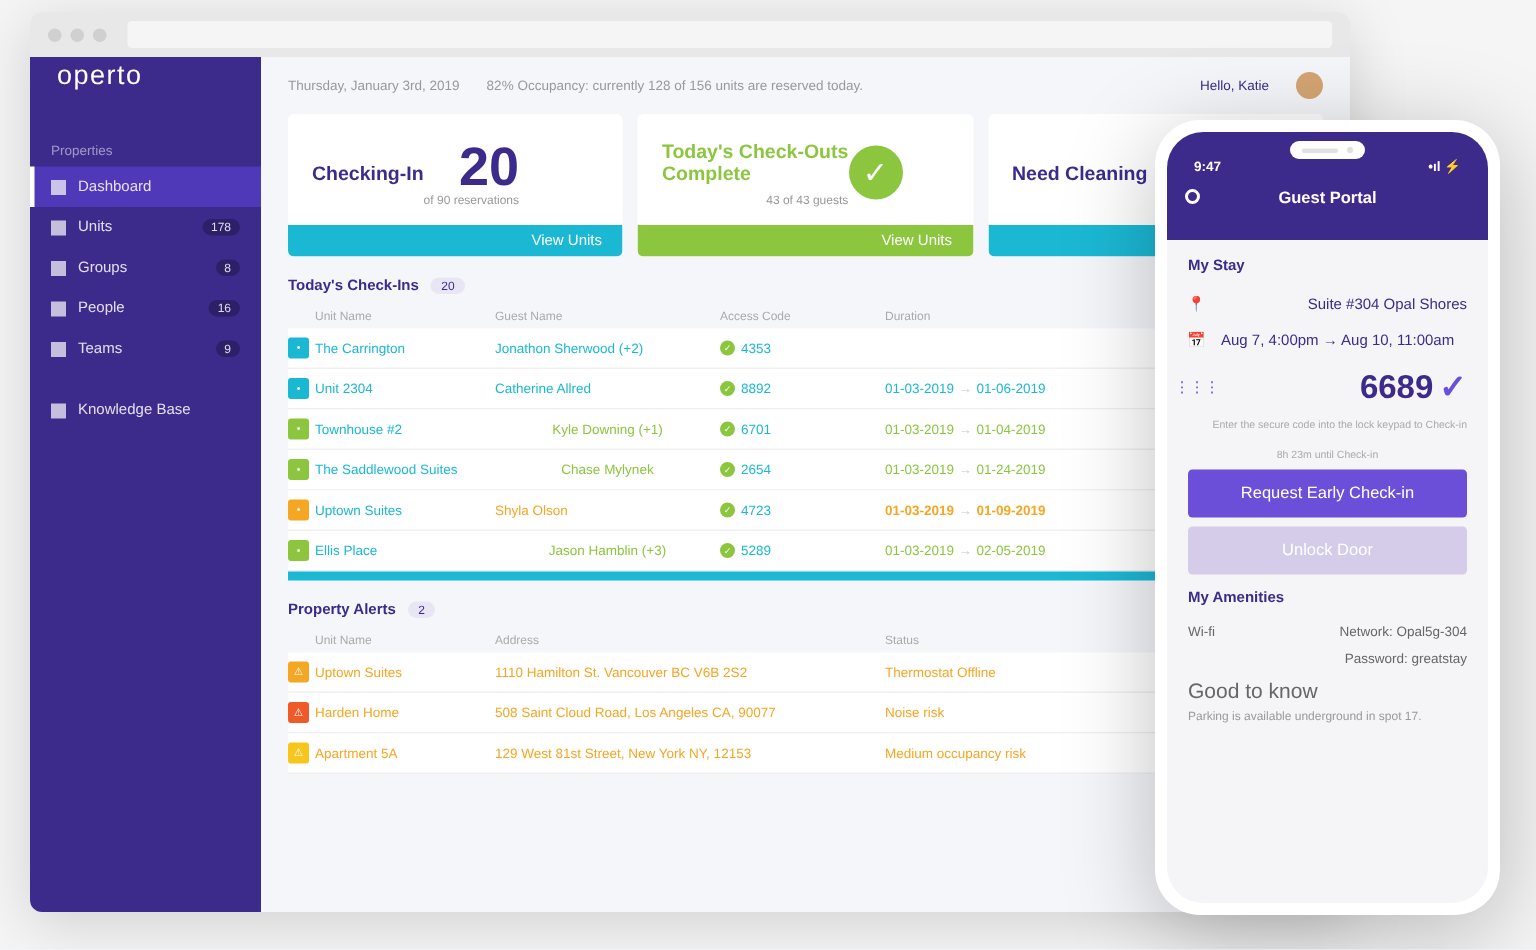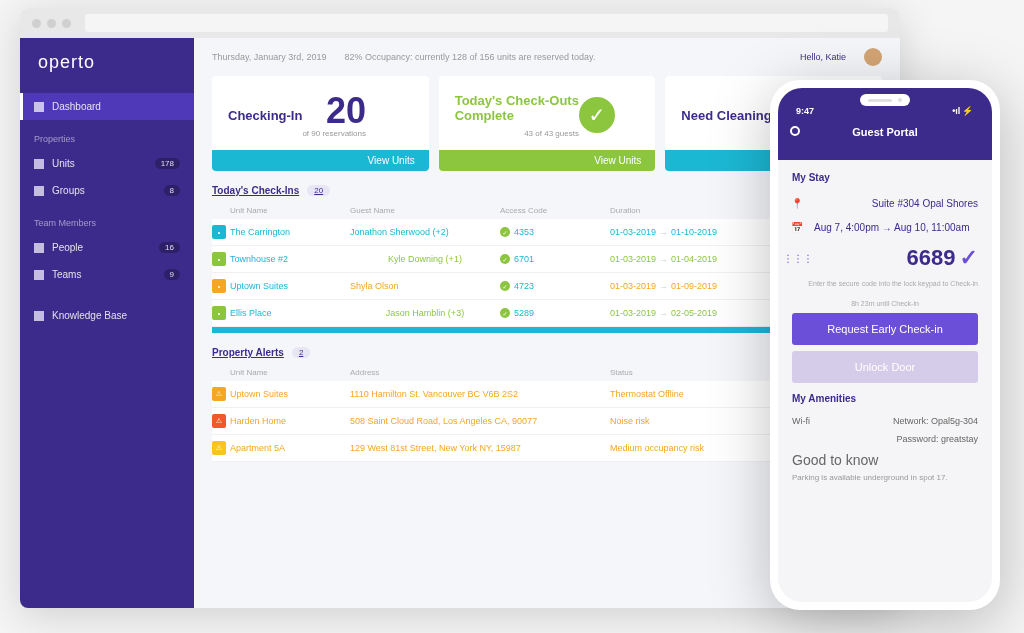--- a/index.html
+++ b/index.html
@@ -5,21 +5,21 @@
 * { margin: 0; padding: 0; box-sizing: border-box; font-family: -apple-system, BlinkMacSystemFont, "Segoe UI", sans-serif; }
 body { background: #f5f5f5; position: relative; width: 1024px; height: 633px; overflow: hidden; }
 
 .browser-frame { position: absolute; top: 8px; left: 20px; width: 880px; height: 600px; background: #fff; border-radius: 8px; box-shadow: 0 8px 40px rgba(0,0,0,0.15); overflow: hidden; }
 .browser-chrome { height: 30px; background: #e8e8e8; display: flex; align-items: center; padding: 0 12px; gap: 6px; }
 .dot { width: 9px; height: 9px; border-radius: 50%; background: #d0d0d0; }
 .url-bar { flex: 1; height: 18px; background: #f5f5f5; border-radius: 3px; margin-left: 8px; }
 
 .app { display: flex; height: calc(100% - 30px); }
 
-.sidebar { width: 174px; background: #3d2b8c; color: #fff; font-size: 10px; padding-top: 14px; }
+.sidebar { width: 154px; background: #3d2b8c; color: #fff; font-size: 10px; padding-top: 2px; }
 .logo { font-size: 18px; font-weight: 500; color: #fff; padding: 0 18px 20px; letter-spacing: 1px; }
 .nav-item { display: flex; align-items: center; padding: 8px 14px; gap: 8px; color: rgba(255,255,255,0.85); cursor: pointer; }
 .nav-item.active { background: #5039b8; border-left: 3px solid #fff; padding-left: 11px; }
 .nav-item.section { color: rgba(255,255,255,0.5); font-size: 9px; padding: 14px 14px 6px; cursor: default; }
 .nav-item .badge { margin-left: auto; background: rgba(0,0,0,0.25); border-radius: 8px; padding: 1px 6px; font-size: 8px; }
 .nav-icon { width: 10px; height: 10px; background: rgba(255,255,255,0.7); flex-shrink: 0; }
 
 .main { flex: 1; background: #f5f6fa; overflow: hidden; }
 .topbar { display: flex; align-items: center; padding: 10px 18px; font-size: 9px; color: #999; gap: 18px; }
 .topbar .greeting { margin-left: auto; color: #3d2b8c; font-weight: 500; }
@@ -30,21 +30,21 @@
 .card-body { padding: 14px 16px 10px; display: flex; align-items: center; min-height: 74px; }
 .card-title { font-size: 13px; font-weight: 700; color: #3d2b8c; }
 .card-title.green { color: #8cc63f; }
 .card-sub { font-size: 8px; color: #999; margin-top: 3px; }
 .card-num { font-size: 36px; font-weight: 800; color: #3d2b8c; line-height: 1; }
 .card-sub-right { font-size: 8px; color: #999; text-align: right; }
 .check-circle { width: 36px; height: 36px; border-radius: 50%; background: #8cc63f; display: flex; align-items: center; justify-content: center; color: #fff; font-size: 20px; }
 .card-footer { background: #1bb8d4; color: #fff; text-align: right; padding: 5px 14px; font-size: 10px; cursor: pointer; }
 .card-footer.green { background: #8cc63f; }
 
-.section-head { display: flex; align-items: flex-start; gap: 8px; padding: 14px 18px 6px; font-size: 10px; font-weight: 700; color: #3d2b8c; text-decoration: underline; }
+.section-head { display: flex; align-items: flex-start; gap: 8px; padding: 14px 18px 6px; font-size: 10px; font-weight: 700; color: #3d2b8c; }
 .section-head .count { background: #e8e6f5; color: #3d2b8c; border-radius: 8px; padding: 1px 7px; font-size: 8px; font-weight: 500; }
 
 .tbl { padding: 0 18px; }
 .tbl-head { display: flex; font-size: 8px; color: #aaa; padding: 4px 0; }
 .col-badge { width: 18px; }
 .col-unit { width: 120px; }
 .col-guest { width: 150px; }
 .col-code { width: 110px; }
 .col-dur { flex: 1; }
 .tbl-row { display: flex; align-items: center; background: #fff; border-bottom: 1px solid #f0f0f0; padding: 6px 0; font-size: 9px; }
@@ -54,21 +54,21 @@
 .row-badge.orange { background: #f7a g41d; background:#f5a623; }
 .row-badge.yellow { background: #f8c51c; }
 .row-badge.red { background: #f05a28; }
 .tbl-row a { color: #1bb8d4; text-decoration: none; }
 .tbl-row .guest-green { color: #8cc63f; text-align: center; }
 .tbl-row .guest-orange { color: #f5a623; }
 .tbl-row .guest-teal { color: #1bb8d4; }
 .code-cell { display: flex; align-items: center; gap: 4px; color: #1bb8d4; }
 .code-check { width:10px; height:10px; border-radius:50%; background:#8cc63f; color:#fff; display:flex; align-items:center; justify-content:center; font-size:6px; }
 .dur { color: #1bb8d4; }
-.dur.orange { color: #f5a623; }
+.dur.orange { color: #f5a623; font-weight: bold; }
 .dur.green { color: #8cc63f; }
 .arrow { color: #ccc; margin: 0 3px; }
 .tbl-bottom-bar { height: 6px; background: #1bb8d4; }
 
 .alerts .col-addr { width: 260px; }
 .alerts .col-status { flex:1; }
 .alerts a.orange { color:#f5a623; }
 
 .phone { position: absolute; right: 24px; top: 80px; width: 230px; height: 530px; background: #fff; border-radius: 30px; box-shadow: 0 12px 60px rgba(0,0,0,0.25); padding: 8px; }
 .phone-screen { width: 100%; height: 100%; background: #f5f5f7; border-radius: 24px; overflow: hidden; position: relative; }
@@ -99,36 +99,35 @@
 <div class="browser-frame">
   <div class="browser-chrome">
     <span class="dot"></span>
     <span class="dot"></span>
     <span class="dot"></span>
     <div class="url-bar"></div>
   </div>
   <div class="app">
     <div class="sidebar">
       <div class="logo">operto</div>
+      <div class="nav-item section">Properties</div>
       <div class="nav-item active">
         <span class="nav-icon"></span>
         <span>Dashboard</span>
       </div>
-      <div class="nav-item section">Properties</div>
       <div class="nav-item">
         <span class="nav-icon"></span>
         <span>Units</span>
         <span class="badge">178</span>
       </div>
       <div class="nav-item">
         <span class="nav-icon"></span>
         <span>Groups</span>
         <span class="badge">8</span>
       </div>
-      <div class="nav-item section">Team Members</div>
       <div class="nav-item">
         <span class="nav-icon"></span>
         <span>People</span>
         <span class="badge">16</span>
       </div>
       <div class="nav-item">
         <span class="nav-icon"></span>
         <span>Teams</span>
         <span class="badge">9</span>
       </div>
@@ -193,32 +192,53 @@
         <div id="checkin-rows">
             <div class="tbl-row">
               <div class="col-badge">
                 <span class="row-badge teal">•</span>
               </div>
               <div class="col-unit"><a>The Carrington</a></div>
               <div class="col-guest guest-teal">Jonathon Sherwood (+2)</div>
               <div class="col-code">
                 <span class="code-cell"><span class="code-check">✓</span>4353</span>
               </div>
-              <div class="col-dur dur ">01-03-2019<span class="arrow">→</span>01-10-2019</div>
+            </div>
+            <div class="tbl-row">
+              <div class="col-badge">
+                <span class="row-badge teal">•</span>
+              </div>
+              <div class="col-unit"><a>Unit 2304</a></div>
+              <div class="col-guest guest-teal">Catherine Allred</div>
+              <div class="col-code">
+                <span class="code-cell"><span class="code-check">✓</span>8892</span>
+              </div>
+              <div class="col-dur dur ">01-03-2019<span class="arrow">→</span>01-06-2019</div>
             </div>
             <div class="tbl-row">
               <div class="col-badge">
                 <span class="row-badge green">•</span>
               </div>
               <div class="col-unit"><a>Townhouse #2</a></div>
               <div class="col-guest guest-green">Kyle Downing (+1)</div>
               <div class="col-code">
                 <span class="code-cell"><span class="code-check">✓</span>6701</span>
               </div>
               <div class="col-dur dur green">01-03-2019<span class="arrow">→</span>01-04-2019</div>
+            </div>
+            <div class="tbl-row">
+              <div class="col-badge">
+                <span class="row-badge green">•</span>
+              </div>
+              <div class="col-unit"><a>The Saddlewood Suites</a></div>
+              <div class="col-guest guest-green">Chase Mylynek</div>
+              <div class="col-code">
+                <span class="code-cell"><span class="code-check">✓</span>2654</span>
+              </div>
+              <div class="col-dur dur green">01-03-2019<span class="arrow">→</span>01-24-2019</div>
             </div>
             <div class="tbl-row">
               <div class="col-badge">
                 <span class="row-badge orange">•</span>
               </div>
               <div class="col-unit"><a>Uptown Suites</a></div>
               <div class="col-guest guest-orange">Shyla Olson</div>
               <div class="col-code">
                 <span class="code-cell"><span class="code-check">✓</span>4723</span>
               </div>
@@ -265,21 +285,21 @@
               </div>
               <div class="col-unit"><a class="orange">Harden Home</a></div>
               <div class="col-addr"><a class="orange">508 Saint Cloud Road, Los Angeles CA, 90077</a></div>
               <div class="col-status"><a class="orange">Noise risk</a></div>
             </div>
             <div class="tbl-row">
               <div class="col-badge">
                 <span class="row-badge yellow">⚠</span>
               </div>
               <div class="col-unit"><a class="orange">Apartment 5A</a></div>
-              <div class="col-addr"><a class="orange">129 West 81st Street, New York NY, 15987</a></div>
+              <div class="col-addr"><a class="orange">129 West 81st Street, New York NY, 12153</a></div>
               <div class="col-status"><a class="orange">Medium occupancy risk</a></div>
             </div>
           </div>
       </div>
     </div>
   </div>
 </div>
 
 <div class="phone">
   <div class="phone-screen">

